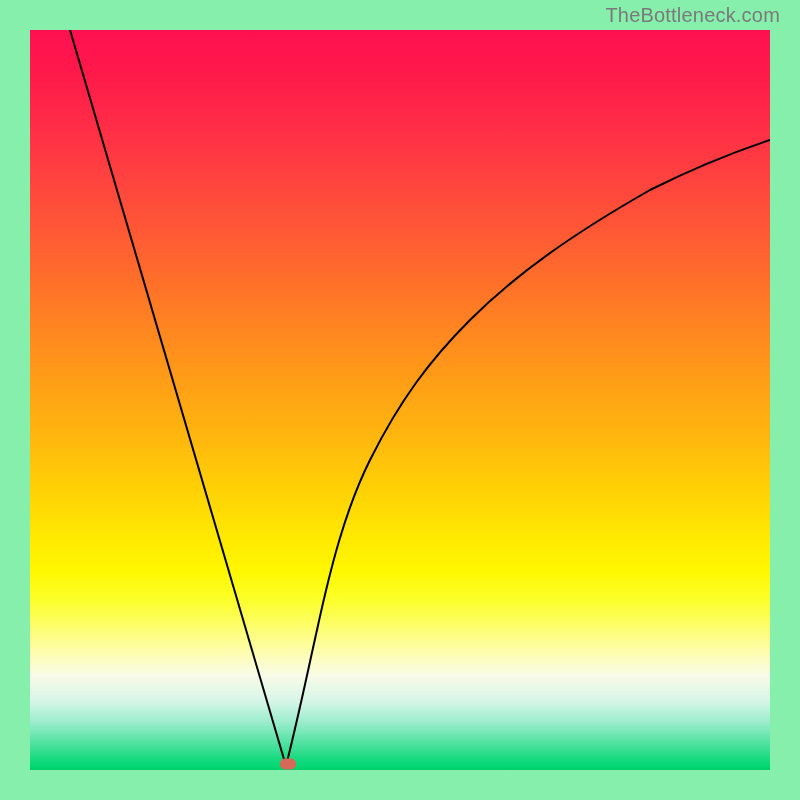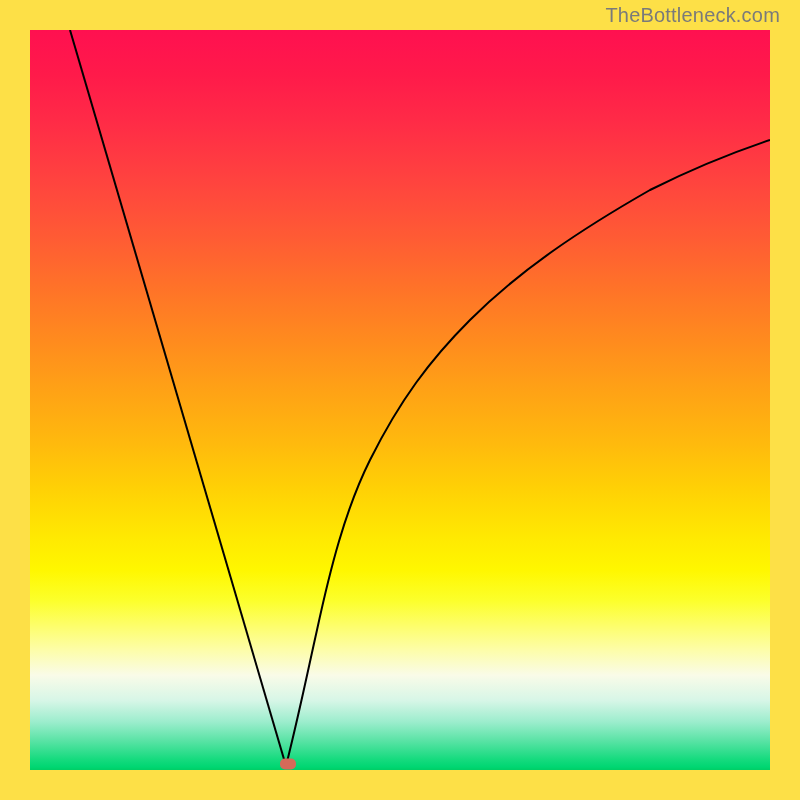--- a/index.html
+++ b/index.html
@@ -10,21 +10,21 @@
     background: #000;
     overflow: hidden;
     font-family: Arial, Helvetica, sans-serif;
   }
   .frame {
     position: absolute;
     top: 0;
     left: 0;
     width: 800px;
     height: 800px;
-    background: #fde047;
+    background: #86efac;
   }
   .watermark {
     position: absolute;
     top: 4px;
     right: 20px;
     color: #7a7a7a;
     font-size: 20px;
     font-weight: 400;
     letter-spacing: 0.2px;
     z-index: 30;

